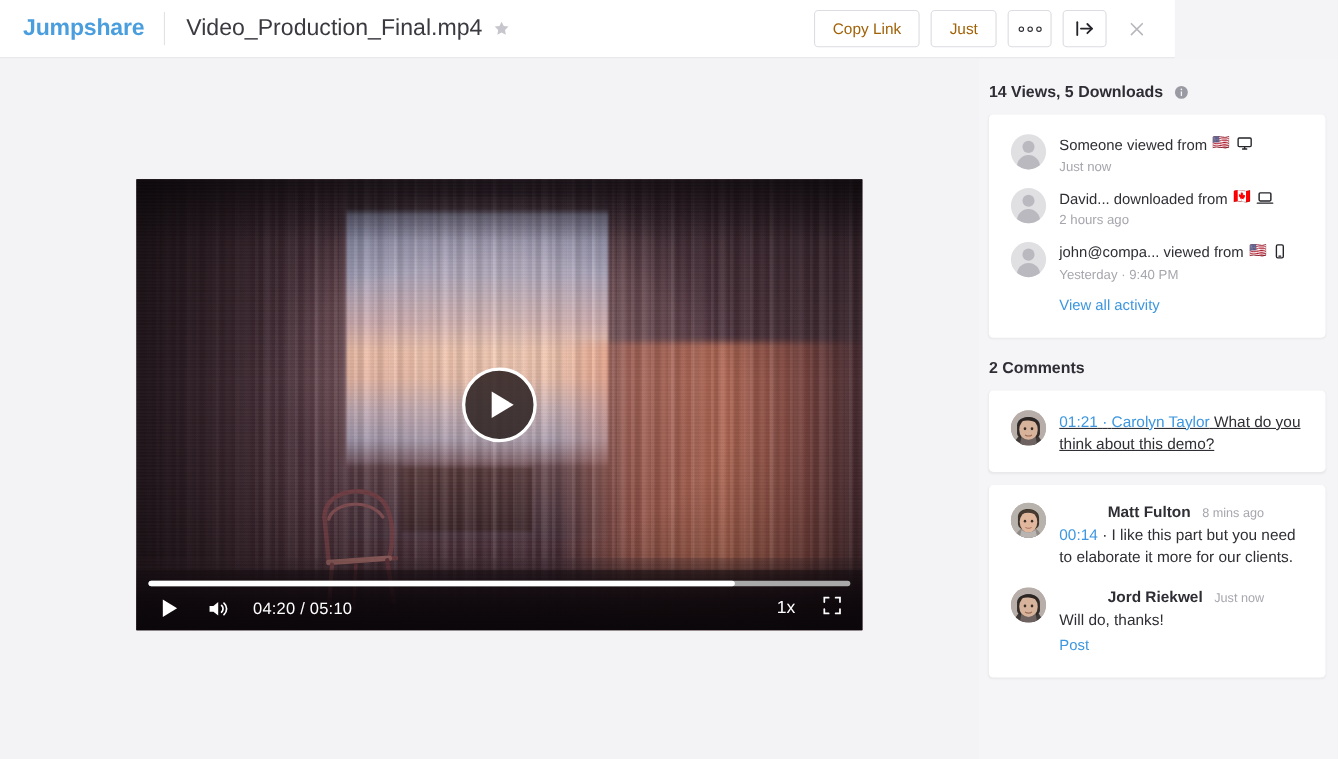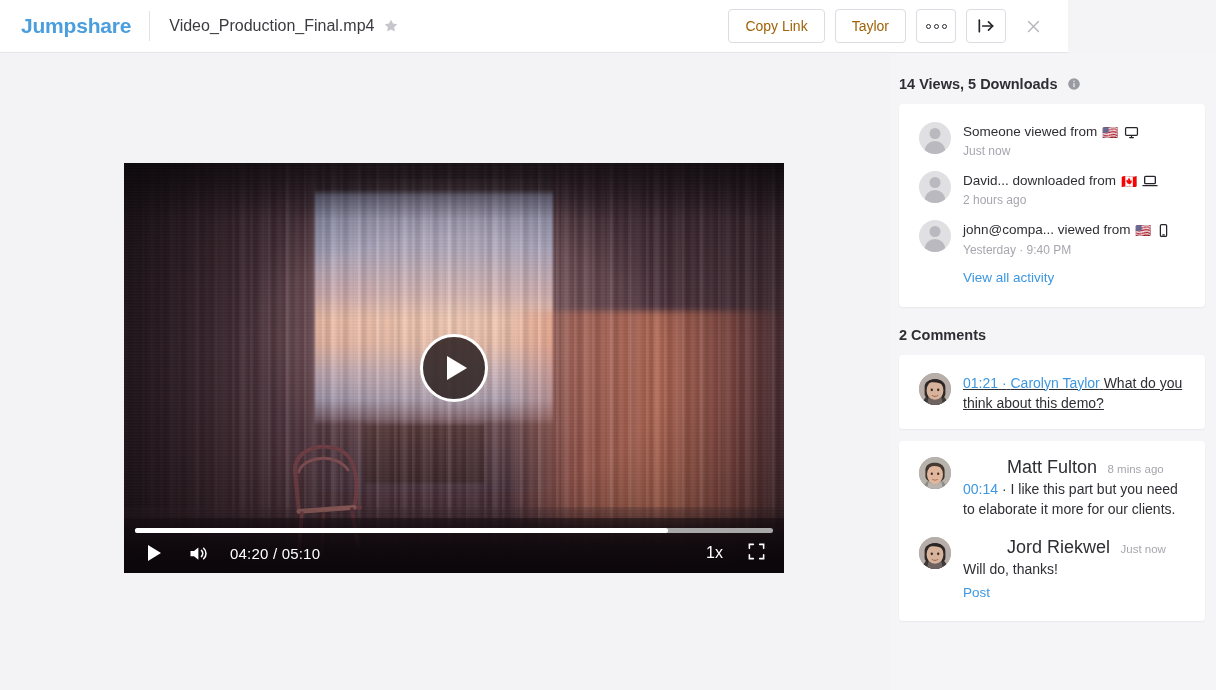--- a/index.html
+++ b/index.html
@@ -27,21 +27,21 @@
     letter-spacing: -0.2px;
     white-space: nowrap;
   }
   .brand-divider {
     width: 1px; height: 30px;
     background: #e2e2e6;
     margin-left: 18px;
   }
   .filename {
     margin-left: 19px;
-    font-size: 16px;
+    font-size: 21px;
     color: #3a3a40;
     white-space: nowrap;
   }
   .star-icon {
     margin-left: 9px;
     display: inline-flex;
     align-items: center;
     color: #c6c6cc;
     cursor: pointer;
   }
@@ -340,21 +340,21 @@
     width: 21px; height: 16px;
     border-radius: 11px 11px 0 0;
     background: #b9b9bf;
   }
   .act-text { margin-left: 12px; padding-top: 1px; min-width: 0; }
   .act-main {
     font-size: 13.5px;
     color: #2e2e34;
     line-height: 1.35;
     white-space: nowrap;
-    display: flex; align-items: center; gap: 5px;
+    display: flex; align-items: flex-start; gap: 5px;
   }
   .act-sub {
     font-size: 12px;
     color: #a6a6ae;
     margin-top: 3px;
     white-space: nowrap;
   }
   .flag { font-size: 13px; line-height: 1; }
   .dev-icon { display: inline-flex; align-items: center; color: #24242a; }
   .view-all {
@@ -416,22 +416,22 @@
   .person-icon {
     margin-left: auto;
     color: #7c7c86;
     display: inline-flex; align-items: center;
     cursor: pointer;
   }
 
   .comment-item { padding: 16px 18px 2px 20px; }
   .comment-item.last { padding-bottom: 20px; }
   .cm-name {
-    font-size: 18px;
-    font-weight: 400;
+    font-size: 14px;
+    font-weight: 700;
     color: #2e2e34;
     white-space: nowrap;
     padding-left: 44px;
   }
   .cm-ago {
     font-size: 11.5px;
     color: #a6a6ae;
     font-weight: 400;
     margin-left: 6px;
   }
@@ -452,21 +452,21 @@
   <div class="brand-divider"></div>
   <div class="filename">Video_Production_Final.mp4</div>
   <div class="star-icon">
     <svg width="16" height="16" viewBox="0 0 24 24" fill="currentColor" aria-hidden="true">
       <path d="M12 2.5l2.9 5.9 6.5.9-4.7 4.6 1.1 6.5-5.8-3-5.8 3 1.1-6.5L2.6 9.3l6.5-.9z"></path>
     </svg>
   </div>
 
   <div class="topbar-right">
     <button class="tb-btn">Copy Link</button>
-    <button class="tb-btn">Taylor</button>
+    <button class="tb-btn">Just</button>
     <button class="tb-btn icon-only">
       <span class="dots">
         <span></span>
           <span></span>
           <span></span>
       </span>
     </button>
     <button class="tb-btn icon-only">
       <svg width="20" height="20" viewBox="0 0 24 24" fill="none" stroke="#24242a" stroke-width="2" stroke-linecap="round" stroke-linejoin="round">
         <line x1="4" y1="5" x2="4" y2="19"></line>

